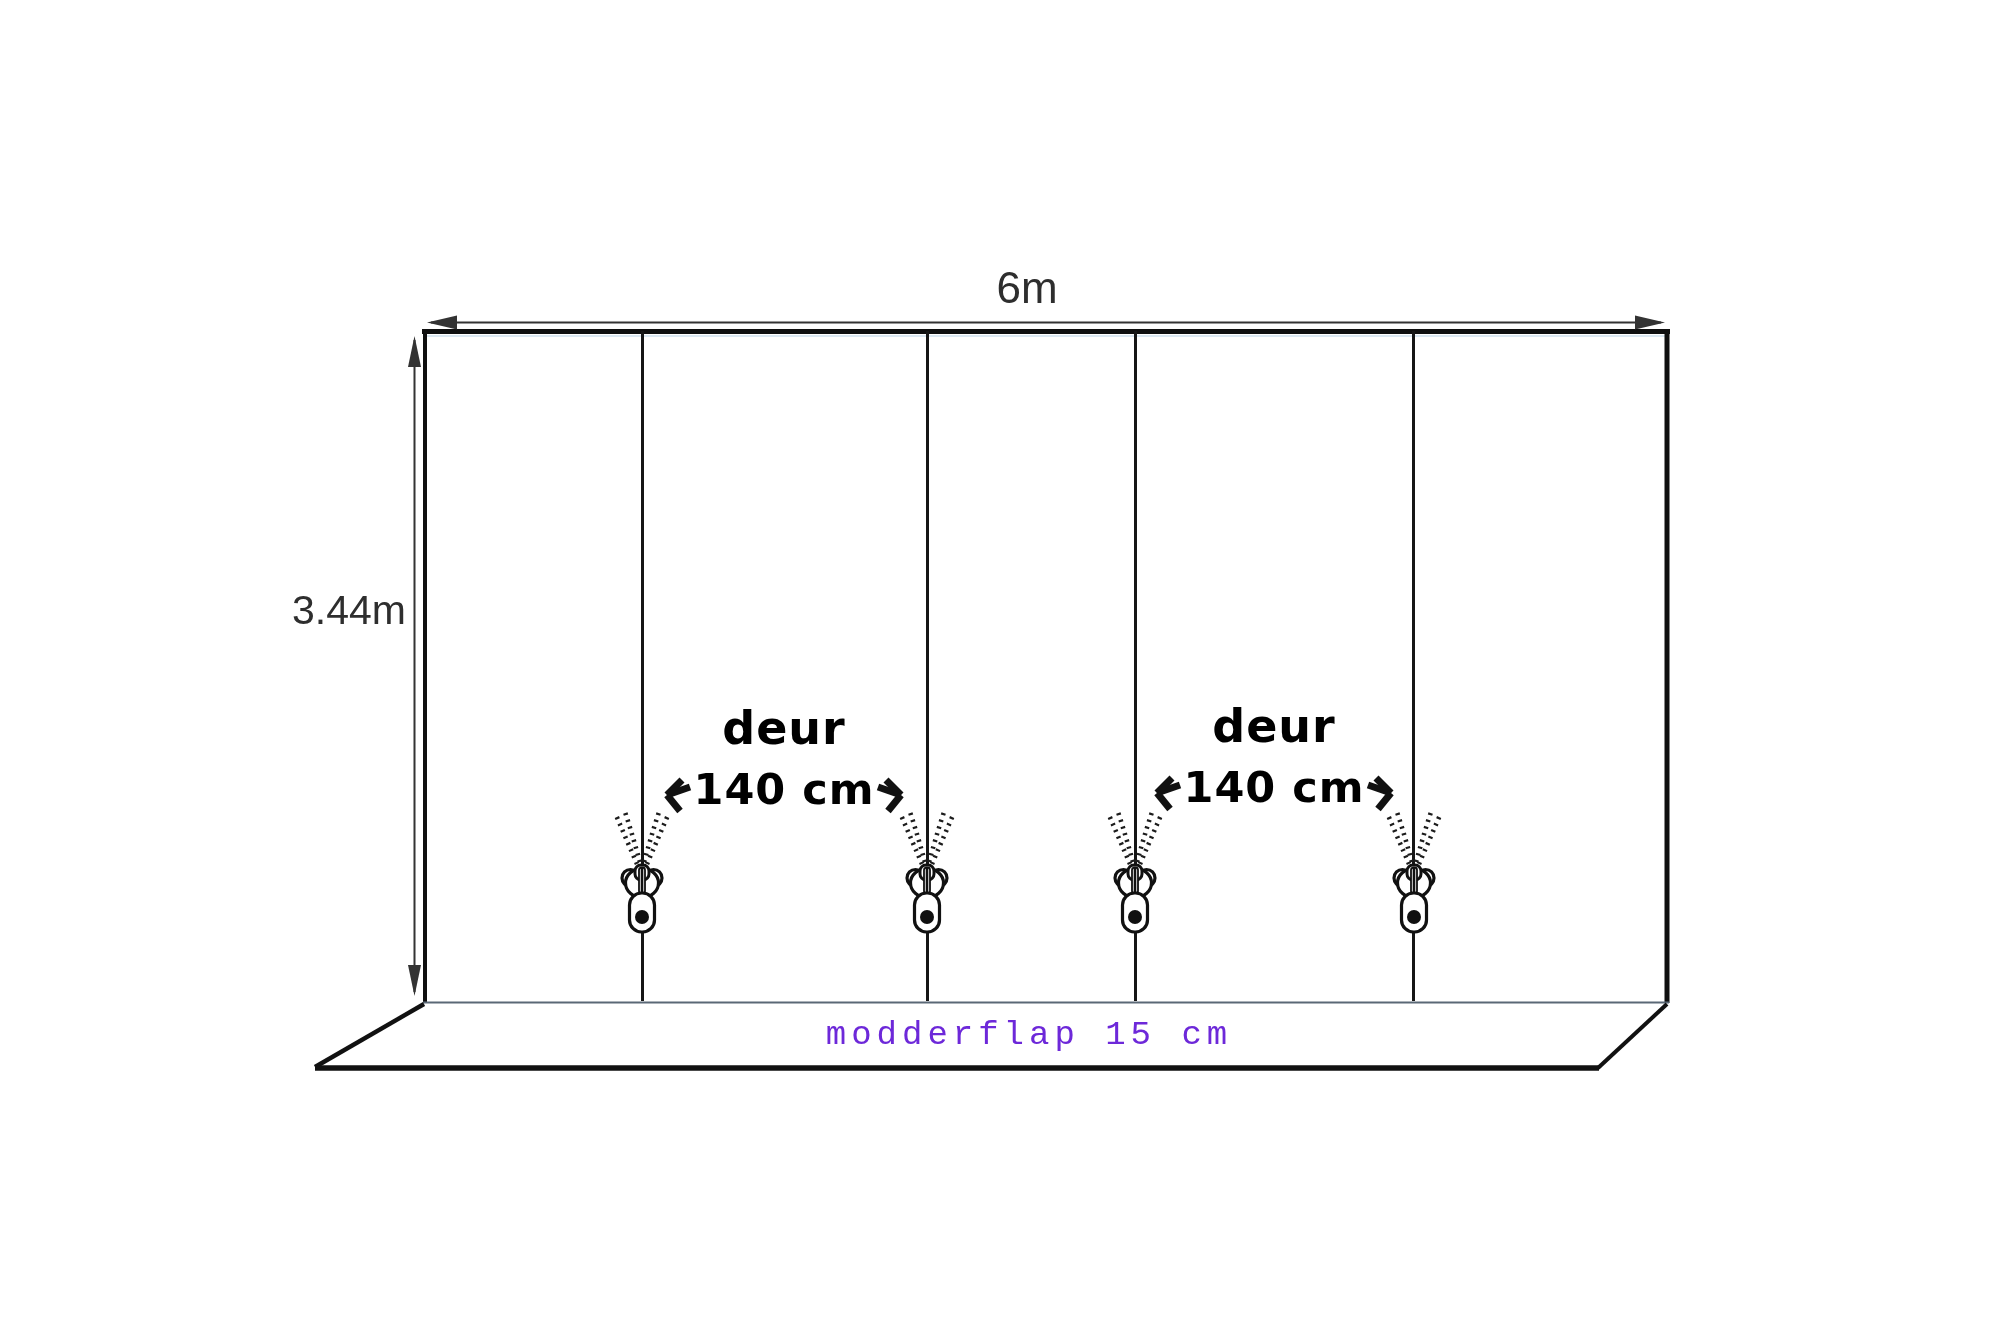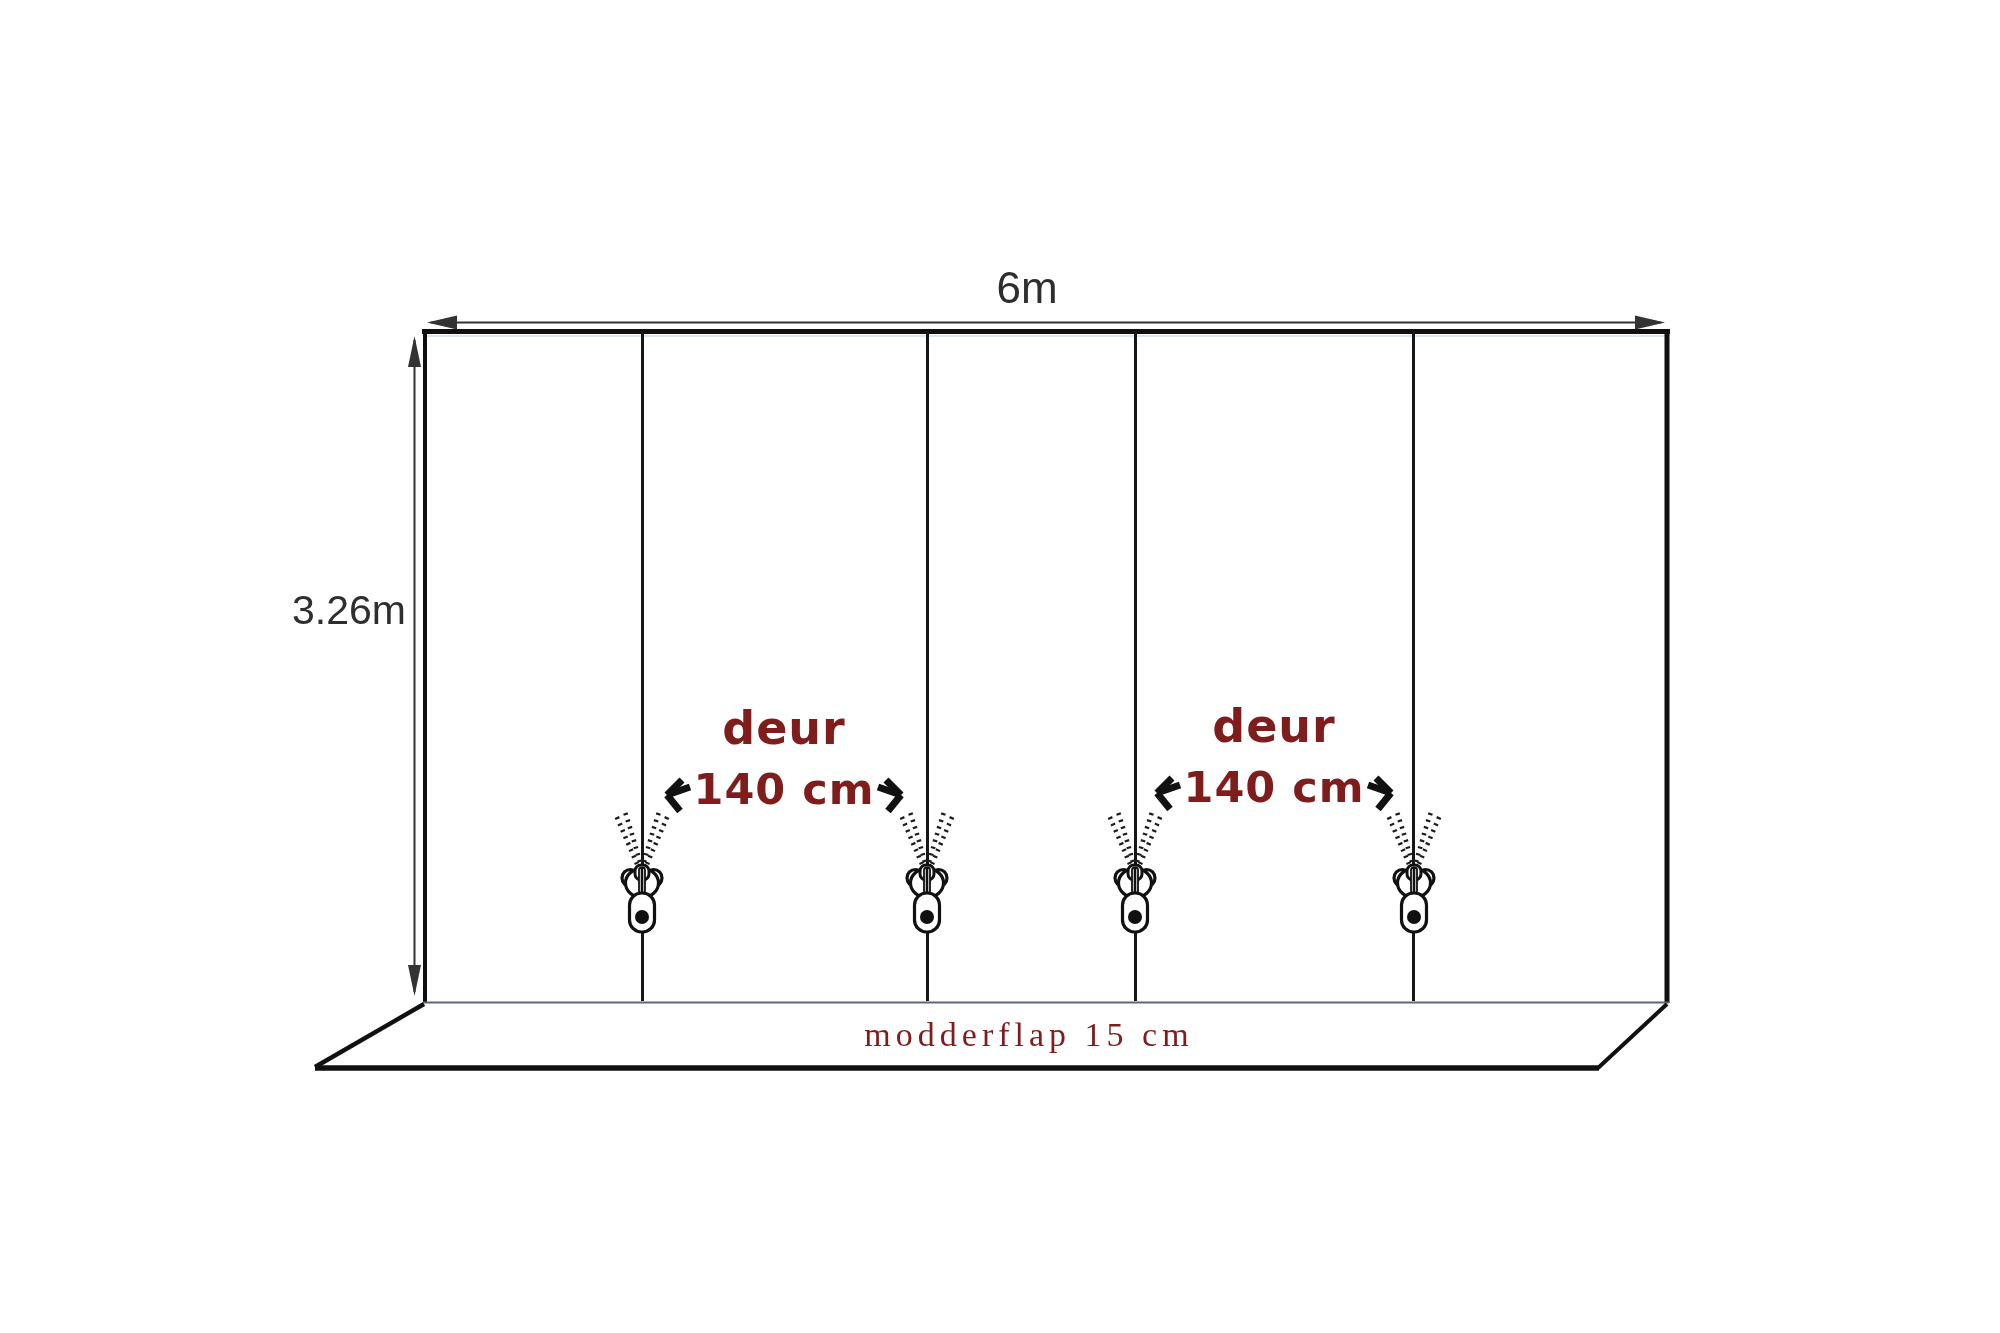--- a/index.html
+++ b/index.html
@@ -13,35 +13,35 @@
   }
   .layer{position:absolute;left:0;top:0;}
   .label{position:absolute;color:#2b2b2b;white-space:nowrap;}
   .dim-label{
     font-family:"Liberation Sans",sans-serif;
     color:#2e2e2e;font-weight:400;line-height:1;
   }
   .width-label{left:900px;top:266px;width:200px;text-align:center;font-size:44px;}
   .height-label{left:179px;top:590px;width:200px;text-align:right;font-size:41px;}
   .door-block{
-    position:absolute;width:330px;text-align:center;color:#7f1d1d;
+    position:absolute;width:330px;text-align:center;color:#000000;
     font-family:"DejaVu Sans",sans-serif;
   }
   .door-block.door-1{left:592px;top:702px;}
   .door-block.door-2{left:1082px;top:700px;}
   .door-name{font-size:46px;font-weight:800;line-height:52px;letter-spacing:1px;}
   .door-width-row{
     margin-top:12px;display:flex;align-items:center;justify-content:center;gap:1px;
   }
   .door-width{font-size:43px;font-weight:800;letter-spacing:1px;line-height:46px;}
   .door-arrow{flex:0 0 auto;transform:translateY(6px);}
   .flap-label{
     left:702px;top:1017px;width:600px;text-align:center;
-    font-size:34px;letter-spacing:5px;color:#7f1d1d;line-height:36px;
-    font-family:Liberation Serif, serif;
+    font-size:34px;letter-spacing:5px;color:#6d28d9;line-height:36px;
+    font-family:Liberation Mono, monospace;
   }
 </style>
 </head>
 <body>
 
 <div class="canvas">
 
   <svg class="layer" width="2000" height="1333" viewBox="0 0 2000 1333">
 
     <g>
@@ -109,21 +109,21 @@
 
     <g>
       <path d="M 397,1004 L 288,1067" stroke="#111111" stroke-width="4.4" fill="none"></path>
       <path d="M 288,1068 H 1572" stroke="#111111" stroke-width="5.4" fill="none"></path>
       <path d="M 1640,1004 L 1571,1068" stroke="#111111" stroke-width="4" fill="none"></path>
     </g>
   </svg>
 
   <div class="label dim-label width-label">6m</div>
 
-  <div class="label dim-label height-label">3.26m</div>
+  <div class="label dim-label height-label">3.44m</div>
 
   <div class="door-block door-1">
     <div class="door-name">deur</div>
     <div class="door-width-row">
       <svg class="door-arrow" width="34" height="42" viewBox="0 0 34 42">
         <g stroke="#111111" stroke-width="7" fill="none" stroke-linecap="butt">
           <path d="M 32,13 L 9,21"></path>
           <path d="M 9,21 L 24,6"></path>
           <path d="M 9,21 L 22,37"></path>
         </g>

